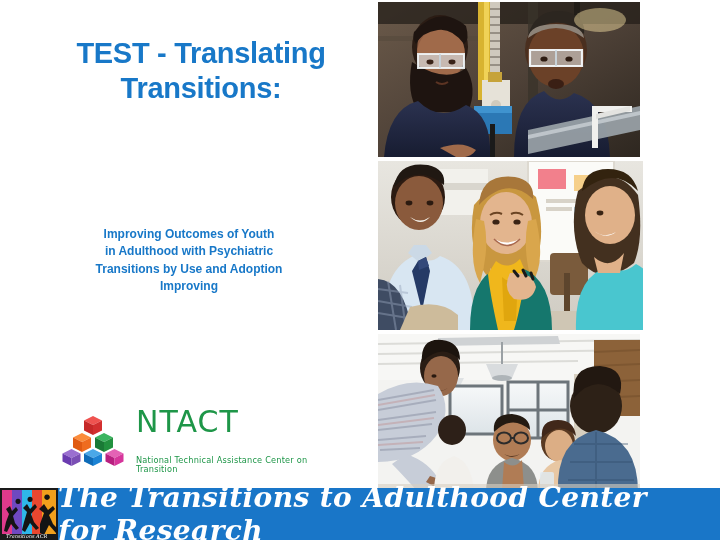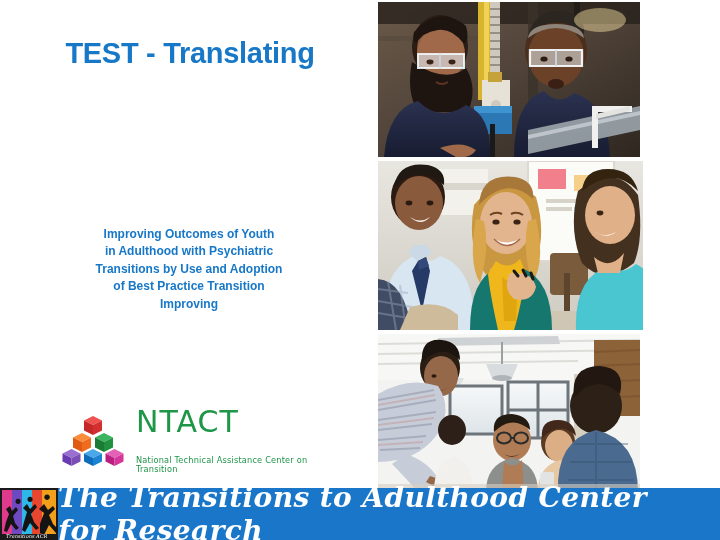--- a/index.html
+++ b/index.html
@@ -9,21 +9,21 @@
     font-family:"Liberation Sans", sans-serif;
     overflow:hidden;
   }
   .slide{position:relative;width:720px;height:540px;background:#fff;overflow:hidden;}
 
   
   .left-col{
     position:absolute;left:0;top:0;width:378px;height:488px;
   }
   .title{
-    position:absolute;left:25px;top:36px;width:330px;
+    position:absolute;left:36px;top:36px;width:330px;
     text-align:center;
     color:#1878C8;
     font-size:29px;
     line-height:1.22;
     font-weight:bold;
     letter-spacing:-0.3px;
   }
   .subtitle{
     position:absolute;left:28px;top:226px;width:322px;
     text-align:center;
@@ -83,27 +83,27 @@
 </style>
 </head>
 <body>
 
 <div class="slide">
 
   <div class="left-col">
 
     <div class="title">
       <div>TEST - Translating</div>
+      <div>Transitions:</div>
     </div>
 
     <div class="subtitle">
       <div>Improving Outcomes of Youth</div>
       <div>in Adulthood with Psychiatric</div>
       <div>Transitions by Use and Adoption</div>
-      <div>of Best Practice Transition</div>
       <div>Improving</div>
     </div>
 
     <div class="ntact-logo">
       <svg class="cubes" viewBox="0 0 124 104">
 
         <g>
           <polygon points="62,4 80,13 62,22 44,13" fill="#ef5350"></polygon>
           <polygon points="44,13 62,22 62,42 44,33" fill="#c62828"></polygon>
           <polygon points="80,13 80,33 62,42 62,22" fill="#d32f2f"></polygon>

